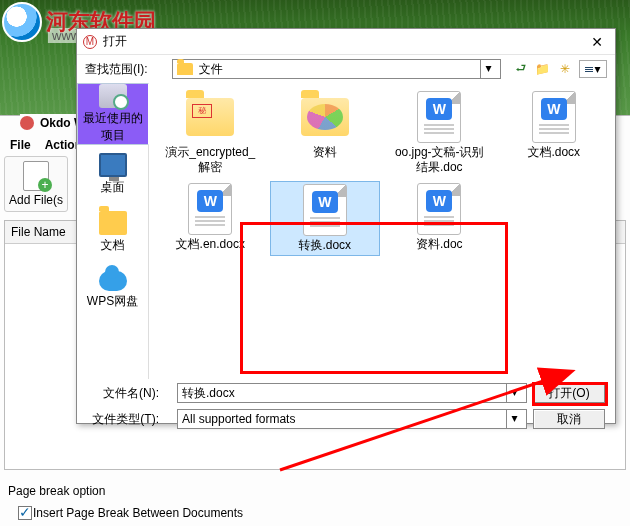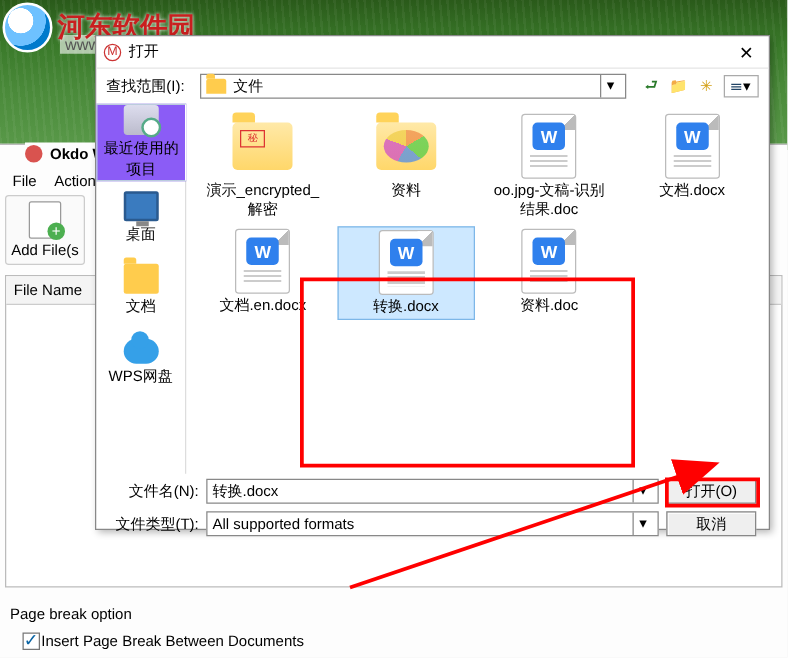--- a/index.html
+++ b/index.html
@@ -10,41 +10,41 @@
 
 .watermark { position: absolute; top: 2px; left: 2px; z-index: 5; display: flex; align-items: center; gap: 4px; text-align: center; }
 .wm-logo { width: 40px; height: 40px; border-radius: 50%; background: radial-gradient(circle at 35% 35%, #fff 0 30%, #6ec1ff 31% 60%, #007acc 61% 100%); border: 2px solid #fff; position: relative; }
 .wm-text { color: #c91f1f; font-weight: bold; font-size: 22px; text-shadow: 0 0 3px #fff; }
 .wm-url { position: absolute; top: 28px; left: 48px; color: #555; background: rgba(255,255,255,.6); padding: 0 4px; font-size: 13px; }
 
 .app-window { position: absolute; top: 115px; left: 0; right: 0; bottom: 0; background: #fdfdfd; border-top: 1px solid #bbb; }
 .app-title { position: absolute; top: -2px; left: 20px; background: #fdfdfd; padding: 2px 0; display:flex; align-items:center; gap:6px; }
 .app-title-icon { width:14px; height:14px; background:#d9534f; border-radius:50%; display:inline-block; }
 .app-menu { position:absolute; top:20px; left:4px; display:flex; gap:2px; }
-.app-menu span { padding:2px 6px; }
+.app-menu span { padding:2px 6px;font-weight:bold; }
 .toolbar { position:absolute; top:40px; left:4px; display:flex; gap:4px; }
 .tool-btn { width:64px; height:56px; border:1px solid #ccc; background:#fafafa; display:flex; flex-direction:column; align-items:center; justify-content:center; gap:2px; border-radius:3px; }
 .tool-icon { width:26px; height:30px; background:#fff; border:1px solid #999; border-radius:2px; position:relative; }
 .tool-icon::after { content:"+"; position:absolute; bottom:-2px; right:-4px; width:14px; height:14px; background:#4caf50; color:#fff; border-radius:50%; font-size:12px; line-height:14px; text-align:center; }
 .file-panel { position:absolute; top:104px; left:4px; right:4px; border:1px solid #bbb; background:#fff; height:250px; }
 .file-header { background:#f4f4f4; border-bottom:1px solid #ccc; padding:4px 6px; }
 
 .pb-option { position:absolute; bottom:28px; left:8px; }
 .pb-check { position:absolute; bottom:6px; left:18px; display:flex; align-items:flex-start; gap:1px; }
 .chk { width:14px; height:14px; border:1px solid #777; background:#fff; position:relative; }
 .chk::after { content:"✓"; color:#0a64a4; position:absolute; top:-3px; left:0; font-size:14px; }
 
 
 .dialog { position:absolute; top:28px; left:76px; width:540px; height:396px; background:#fff; border:1px solid #888; box-shadow:2px 2px 6px rgba(0,0,0,.3); z-index:10; }
 .dlg-title { height:26px; display:flex; align-items:center; padding:0 6px; border-bottom:1px solid #e5e5e5; }
 .dlg-m { width:14px; height:14px; border-radius:50%; background:#fff; border:1px solid #c33; color:#c33; font-size:10px; line-height:12px; text-align:center; margin-right:6px; }
 .dlg-close { margin-left:auto; font-size:14px; padding:0 6px; cursor:pointer; }
 
 .dlg-row1 { height:28px; display:flex; align-items:center; padding:2px 8px; gap:12px; }
-.combo { flex:1; height:20px; border:1px solid #888; background:#fff; display:flex; align-items:center; padding:0 4px; }
+.combo { flex:1; height:20px; border:1px solid #888; background:#fff; display:flex; align-items:center; padding:0 4px;margin-left:12px; }
 .folder-ico { width:16px; height:12px; background:#ffcc4d; border-radius:2px 2px 0 0; margin-right:6px; position:relative; }
 .folder-ico::before { content:""; position:absolute; top:-4px; left:0; width:7px; height:4px; background:#ffcc4d; border-radius:2px 2px 0 0; }
 .combo-arrow { width:16px; height:18px; border-left:1px solid #888; text-align:center; line-height:16px; }
 .nav-icons { display:flex; gap:6px; align-items:center; }
 .nav-ico { width:16px; height:16px; display:flex; align-items:center; justify-content:center; font-size:12px; color:#2a6; }
 .nav-ico.up { color:#2a7a2a; }
 .nav-ico.new { color:#d4a017; }
 .view-btn { width:28px; height:18px; border:1px solid #aaa; display:flex; align-items:center; justify-content:center; gap:1px; }
 .view-btn .bars { display:flex; flex-direction:column; gap:1px; }
 .view-btn .bars span { width:8px; height:1px; background:#246; }

